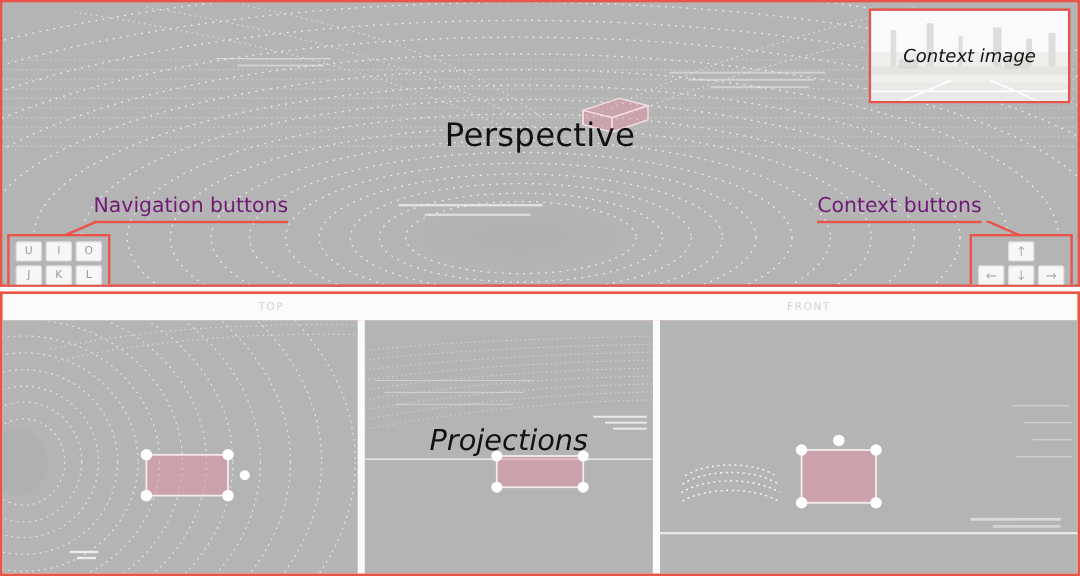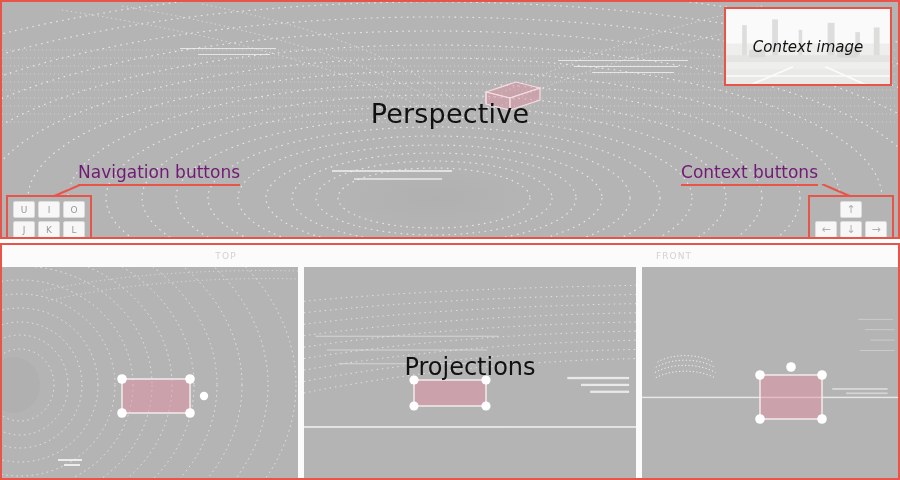--- a/index.html
+++ b/index.html
@@ -59,21 +59,21 @@
 
   
   #projections-panel{left:0;top:243px;width:900px;height:237px;background:#f97316;}
   .proj-header{position:absolute;left:0;top:0;right:0;height:22px;background:#fbfbfb;display:flex;}
   .proj-header .hcell{flex:1;display:flex;align-items:center;justify-content:center;
     font-size:9px;letter-spacing:1.1px;color:#d2d2d2;}
   .proj-body{position:absolute;left:0;top:22px;right:0;bottom:0;display:flex;background:#fbfbfb;}
   .proj-view{position:relative;height:100%;background:#b4b4b4;overflow:hidden;}
   #view-top{width:296px;}
   .vdiv{width:6px;height:100%;background:#fbfbfb;}
-  #view-side{width:332px;}
+  #view-side{width:240px;font-style:italic;}
   #view-front{flex:1;}
 
   .proj-label{
     position:absolute;left:0;right:0;top:86px;text-align:center;
     font-size:24px;color:#111;
   }
 </style>
 </head>
 <body>
 

